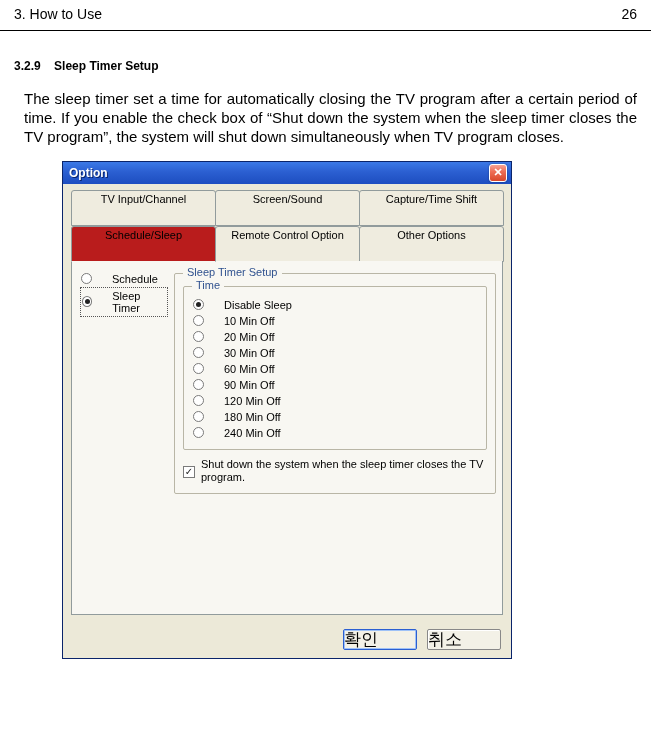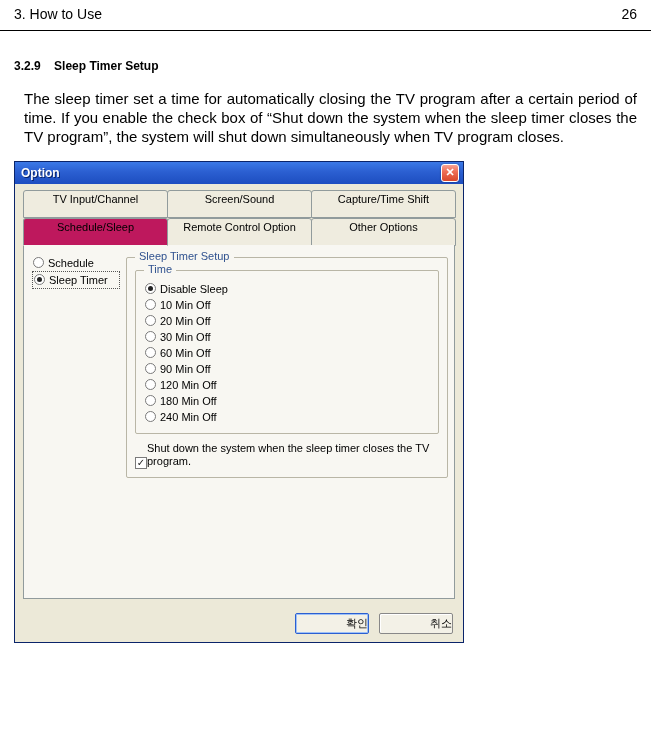--- a/index.html
+++ b/index.html
@@ -25,20 +25,21 @@
     padding: 28px 14px 0 14px;
   }
   .body-text {
     font-size: 15px;
     line-height: 1.28;
     padding: 16px 14px 0 24px;
     text-align: justify;
   }
   .dialog-wrap {
     padding: 14px 30px 0 14px;
+    margin-left: 48px;
   }
   .dialog {
     width: 450px;
     border: 1px solid #0a246a;
     background: #ece9d8;
     font-family: Tahoma, Arial, sans-serif;
     font-size: 11px;
     color: #000;
   }
   .titlebar {
@@ -66,34 +67,34 @@
   }
   .dialog-body {
     padding: 6px 8px 8px 8px;
   }
   .tab-rows { }
   .tab-row {
     display: flex;
   }
   .tab {
     flex: 1;
-    height: 28px;
+    height: 36px;
     border: 1px solid #919b9c;
     background: #efecdf;
     text-align: center;
     line-height: 17px;
     font-size: 11px;
     margin-right: -1px;
     border-top-left-radius: 3px;
     border-top-right-radius: 3px;
     position: relative;
   }
   .tab-row.back .tab { background:#efecdf; }
   .tab.active {
-    background: #be185d;
+    background: #b91c1c;
     border-bottom-color: #f8f7f2;
     z-index: 2;
   }
   .tab-panel {
     border: 1px solid #919b9c;
     border-top: none;
     background: #f8f7f2;
     padding: 6px;
     margin-top: -1px;
     height: 354px;
@@ -103,21 +104,21 @@
     display: flex;
     height: 100%;
   }
   .mode-col {
     width: 92px;
     padding: 4px 2px 0 2px;
   }
   .mode-row {
     display: flex;
     align-items: center;
-    gap: 4px;
+    gap: 20px;
     font-size: 11px;
     padding: 2px 1px;
   }
   .mode-row.sel {
     border: 1px dotted #555;
   }
   .radio {
     width: 11px; height: 11px; border: 1px solid #7a7a7a;
     border-radius: 50%; background: #fff; display: inline-flex;
     align-items: center; justify-content: center;
@@ -140,22 +141,22 @@
     font-size: 11px;
     color: #30528f;
   }
   .right-col {
     flex: 1;
     padding-left: 4px;
   }
   .sleep-inner .mode-row { padding: 2px 1px; }
   .shutdown-row {
     display: flex;
-    gap: 0;
-    align-items: flex-end;
+    gap: 6px;
+    align-items: center;
     padding-top: 8px;
   }
   .checkbox {
     width: 12px; height: 12px; border: 1px solid #7a7a7a; background: #fff;
     display: inline-flex; align-items: center; justify-content: center;
     font-size: 10px; line-height: 10px; color: #222;
     flex-shrink: 0; margin-top: 1px;
   }
   .checkbox.checked::after { content: "✓"; }
   .shutdown-label { font-size: 11px; line-height: 1.25; }
@@ -163,22 +164,22 @@
     display: flex;
     justify-content: flex-end;
     gap: 10px;
     padding: 6px 10px 8px 0;
   }
   .btn {
     width: 74px; height: 21px;
     background: #f3f1e7;
     border: 1px solid #888;
     border-radius: 2px;
-    font-size: 11px;
-    text-align: right;
+    font-size: 17px;
+    text-align: left;
     line-height: 19px;
     box-shadow: inset 1px 1px 0 #fff;
   }
   .btn.default {
     border: 1px solid #2b5fd1;
     box-shadow: 0 0 0 1px #9ec1f7 inset, inset 1px 1px 0 #fff;
   }
 </style>
 </head>
 <body>

